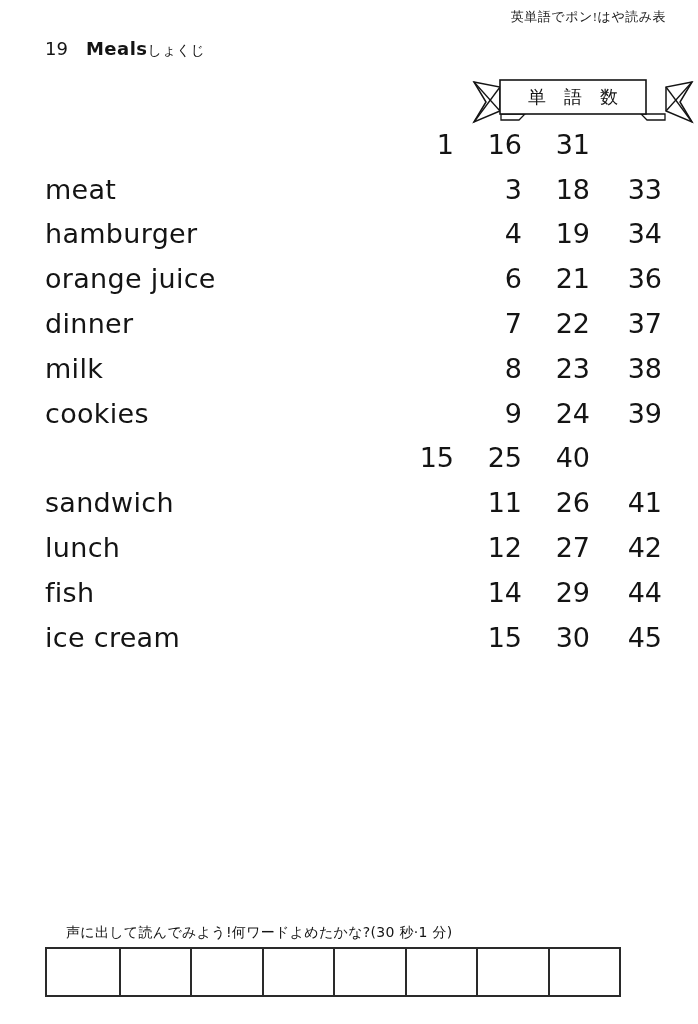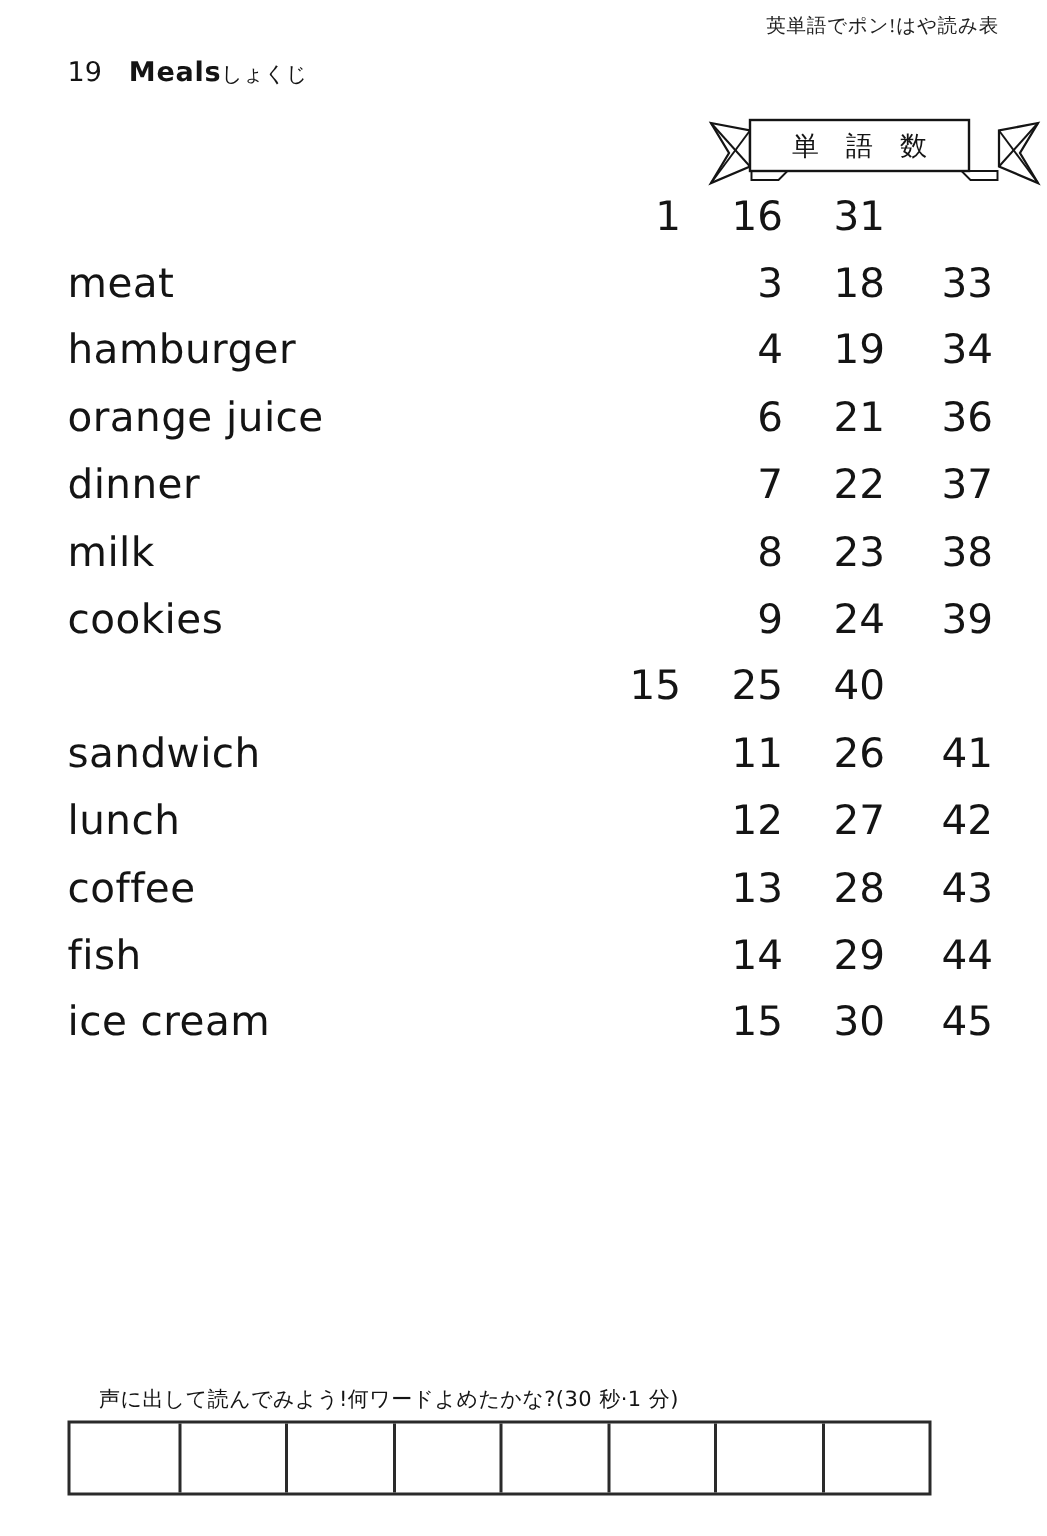--- a/index.html
+++ b/index.html
@@ -189,26 +189,20 @@
         <span class="num">26</span>
         <span class="num">41</span>
       </div>
       <div class="word-row">
         <span class="word">lunch</span>
         <span class="num">12</span>
         <span class="num">27</span>
         <span class="num">42</span>
       </div>
       <div class="word-row">
-        <span class="word">coffee</span>
-        <span class="num">13</span>
-        <span class="num">28</span>
-        <span class="num">43</span>
-      </div>
-      <div class="word-row">
         <span class="word">fish</span>
         <span class="num">14</span>
         <span class="num">29</span>
         <span class="num">44</span>
       </div>
       <div class="word-row">
         <span class="word">ice cream</span>
         <span class="num">15</span>
         <span class="num">30</span>
         <span class="num">45</span>

